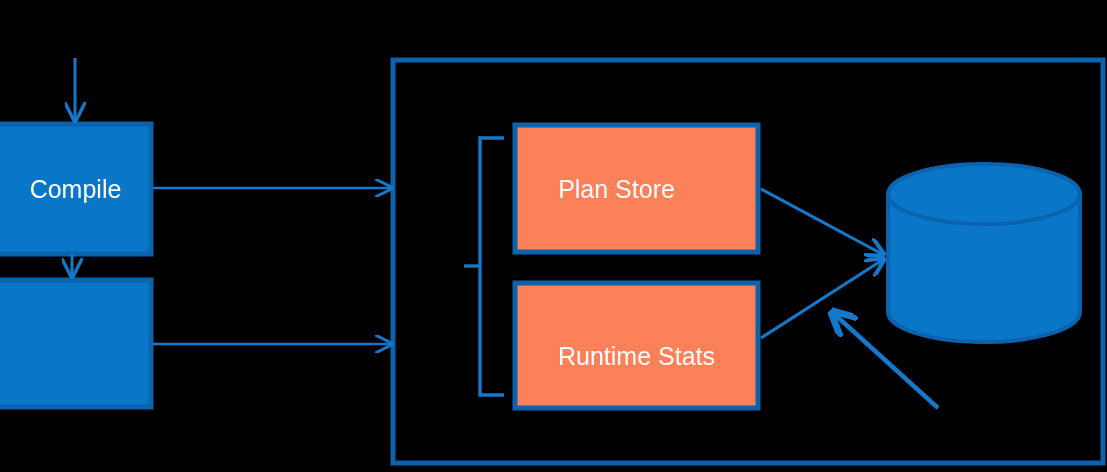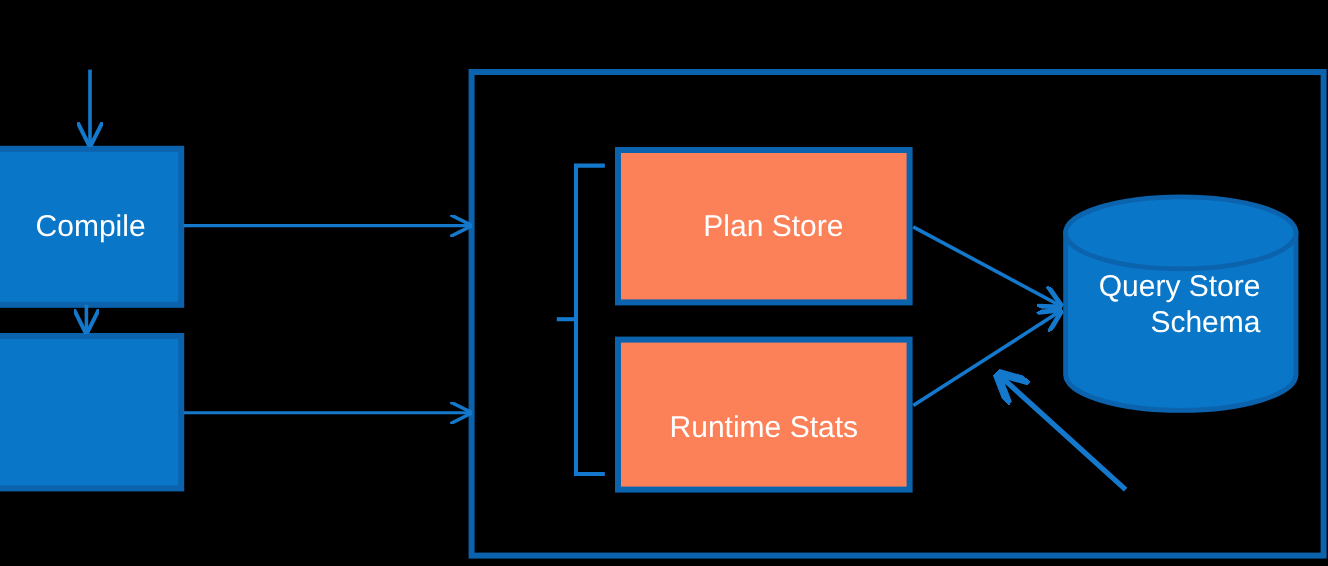--- a/index.html
+++ b/index.html
@@ -22,30 +22,30 @@
     top: 0;
     width: 1107px;
     height: 472px;
   }
   .node-label {
     position: absolute;
     color: #ffffff;
     font-family: "Liberation Sans", sans-serif;
     font-size: 25px;
     line-height: 30px;
-    text-align: right;
+    text-align: left;
     white-space: pre-line;
     pointer-events: none;
     display: flex;
     align-items: center;
     justify-content: center;
   }
   .label-compile  { left: 0px;   top: 124px; width: 151px; height: 130px; }
   .label-execute  { left: 0px;   top: 280px; width: 151px; height: 127px; }
-  .label-plan     { left: 521px; top: 123px; width: 247px; height: 131px; }
+  .label-plan     { left: 493px; top: 123px; width: 247px; height: 131px; }
   .label-runtime  { left: 513px; top: 281px; width: 247px; height: 149px; }
   .label-schema   { left: 886px; top: 176px; width: 194px; height: 155px; }
 </style>
 </head>
 <body>
 
 <div id="stage">
 
   <svg id="vector-layer" viewBox="0 0 1107 472">
     <defs>
@@ -98,16 +98,14 @@
     <line x1="938" y1="408" x2="832" y2="312" stroke="#1479cc" stroke-width="4.4" marker-end="url(#arrowThick)"></line>
   </svg>
 
   <div class="node-label label-compile">Compile</div>
 
 
   <div class="node-label label-plan">Plan Store</div>
 
   <div class="node-label label-runtime">Runtime Stats</div>
 
-  <div class="node-label label-schema">Query Store
-Schema</div>
 
 </div>
 
 </body></html>

